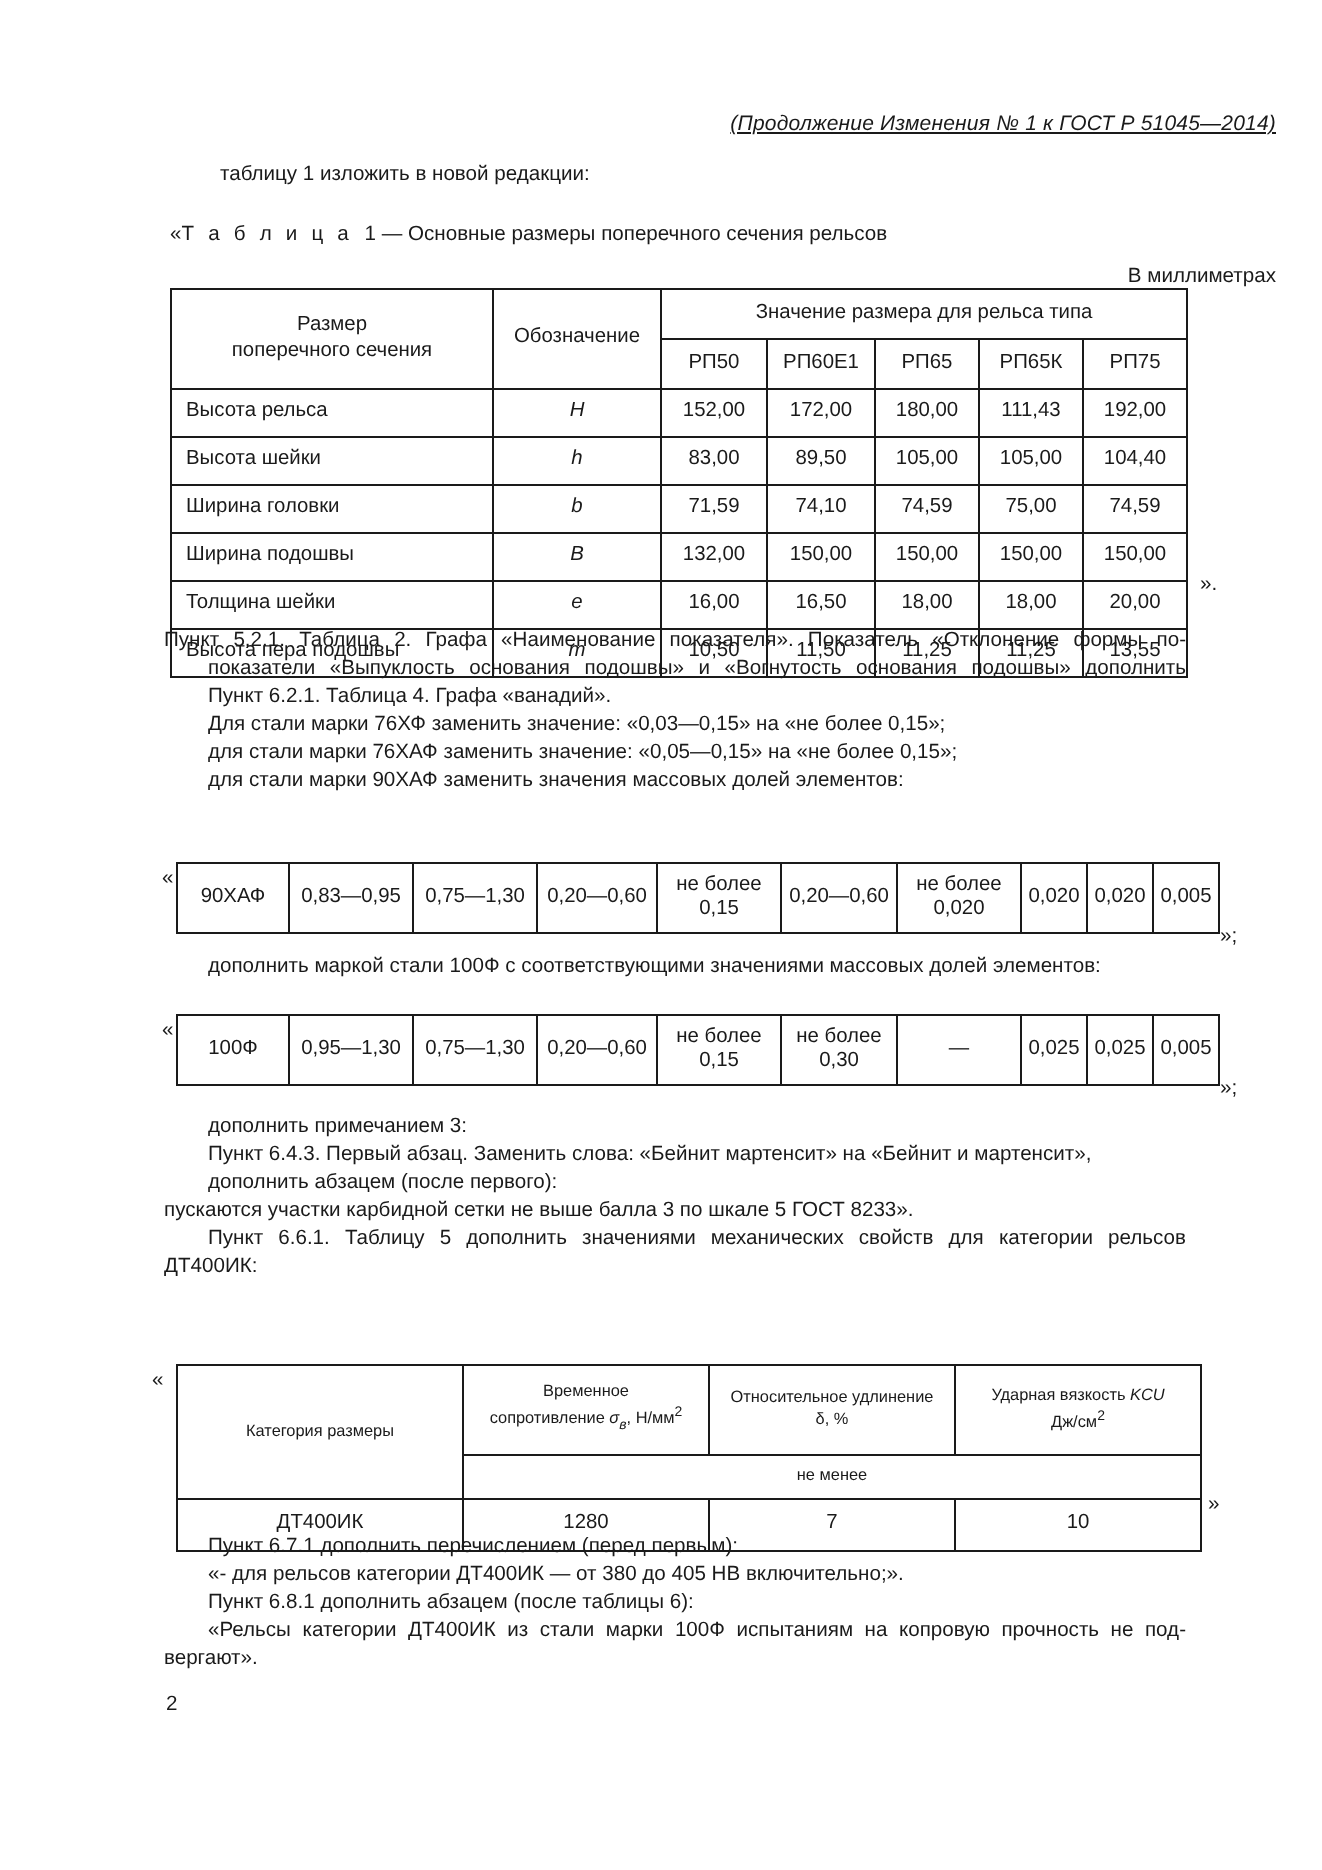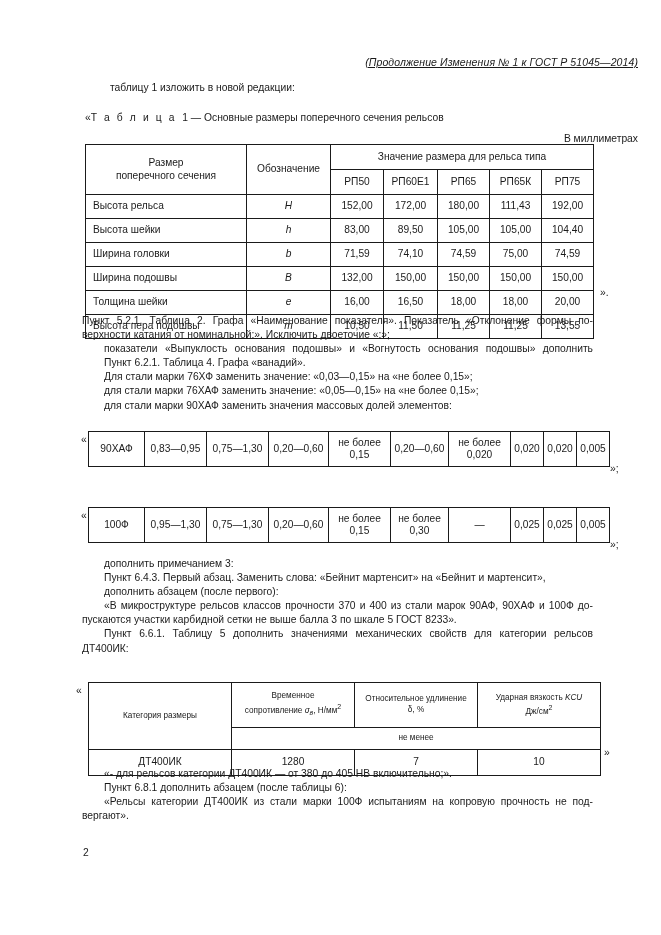--- a/index.html
+++ b/index.html
@@ -248,21 +248,20 @@
             <td class="body-cell c">11,25</td>
             <td class="body-cell c">13,55</td>
           </tr>
         </tbody>
     </table>
   </div>
   <div class="quote-tail" style="left:600px; top:287px;">».</div>
 
   <div class="para" style="left:82px; top:314px; width:511px;">
     <p class="stretch">Пункт 5.2.1. Таблица 2. Графа «Наименование показателя». Показатель «Отклонение формы по-</p>
-    <p>верхности катания от номинальной:». Исключить двоеточие «:»;</p>
     <p class="stretch" style="text-indent:22px;">показатели «Выпуклость основания подошвы» и «Вогнутость основания подошвы» дополнить</p>
     <p style="text-indent:22px;">Пункт 6.2.1. Таблица 4. Графа «ванадий».</p>
     <p style="text-indent:22px;">Для стали марки 76ХФ заменить значение: «0,03—0,15» на «не более 0,15»;</p>
     <p style="text-indent:22px;">для стали марки 76ХАФ заменить значение: «0,05—0,15» на «не более 0,15»;</p>
     <p style="text-indent:22px;">для стали марки 90ХАФ заменить значения массовых долей элементов:</p>
   </div>
 
   <div class="quote-lead" style="left:81px; top:434px;">«</div>
   <div id="comp1-wrap" class="comp">
     <table class="gost">
@@ -289,20 +288,23 @@
             <td><span>не более</span><br><span>0,020</span></td>
             <td><span>0,020</span></td>
             <td><span>0,020</span></td>
             <td><span>0,005</span></td>
           </tr>
         </tbody>
     </table>
   </div>
   <div class="quote-tail" style="left:610px; top:463px;">»;</div>
 
+  <div class="para" style="left:82px; top:477px; width:511px;">
+    <p style="text-indent:22px;">дополнить маркой стали 100Ф с соответствующими значениями массовых долей элементов:</p>
+  </div>
 
   <div class="quote-lead" style="left:81px; top:510px;">«</div>
   <div id="comp2-wrap" class="comp">
     <table class="gost">
       <colgroup>
         <col style="width:56px">
           <col style="width:62px">
           <col style="width:62px">
           <col style="width:60px">
         <col style="width:62px">
@@ -327,21 +329,20 @@
           </tr>
         </tbody>
     </table>
   </div>
   <div class="quote-tail" style="left:610px; top:539px;">»;</div>
 
   <div class="para" style="left:82px; top:557px; width:511px;">
     <p style="text-indent:22px;">дополнить примечанием 3:</p>
     <p style="text-indent:22px;">Пункт 6.4.3. Первый абзац. Заменить слова: «Бейнит мартенсит» на «Бейнит и мартенсит»,</p>
     <p style="text-indent:22px;">дополнить абзацем (после первого):</p>
-    <p class="stretch" style="text-indent:22px;">«В микроструктуре рельсов классов прочности 370 и 400 из стали марок 90АФ, 90ХАФ и 100Ф до-</p>
     <p>пускаются участки карбидной сетки не выше балла 3 по шкале 5 ГОСТ 8233».</p>
     <p class="stretch" style="text-indent:22px;">Пункт 6.6.1. Таблицу 5 дополнить значениями механических свойств для категории рельсов</p>
     <p>ДТ400ИК:</p>
   </div>
 
   <div class="quote-lead" style="left:76px; top:685px;">«</div>
   <div id="mech-wrap">
     <table class="gost">
       <colgroup>
         <col style="width:143px">
@@ -373,20 +374,21 @@
           <td class="val big">1280</td>
           <td class="val big">7</td>
           <td class="val big">10</td>
         </tr>
       </tbody>
     </table>
   </div>
   <div class="quote-tail" style="left:604px; top:747px;">»</div>
 
   <div class="para" style="left:82px; top:767px; width:511px;">
+    <p style="text-indent:22px;">Пункт 6.7.1 дополнить перечислением (перед первым):</p>
     <p style="text-indent:22px;">«- для рельсов категории ДТ400ИК — от 380 до 405 НВ включительно;».</p>
     <p style="text-indent:22px;">Пункт 6.8.1 дополнить абзацем (после таблицы 6):</p>
     <p class="stretch" style="text-indent:22px;">«Рельсы категории ДТ400ИК из стали марки 100Ф испытаниям на копровую прочность не под-</p>
     <p>вергают».</p>
   </div>
 
   <div class="page-num">2</div>
 
 </div>
 

